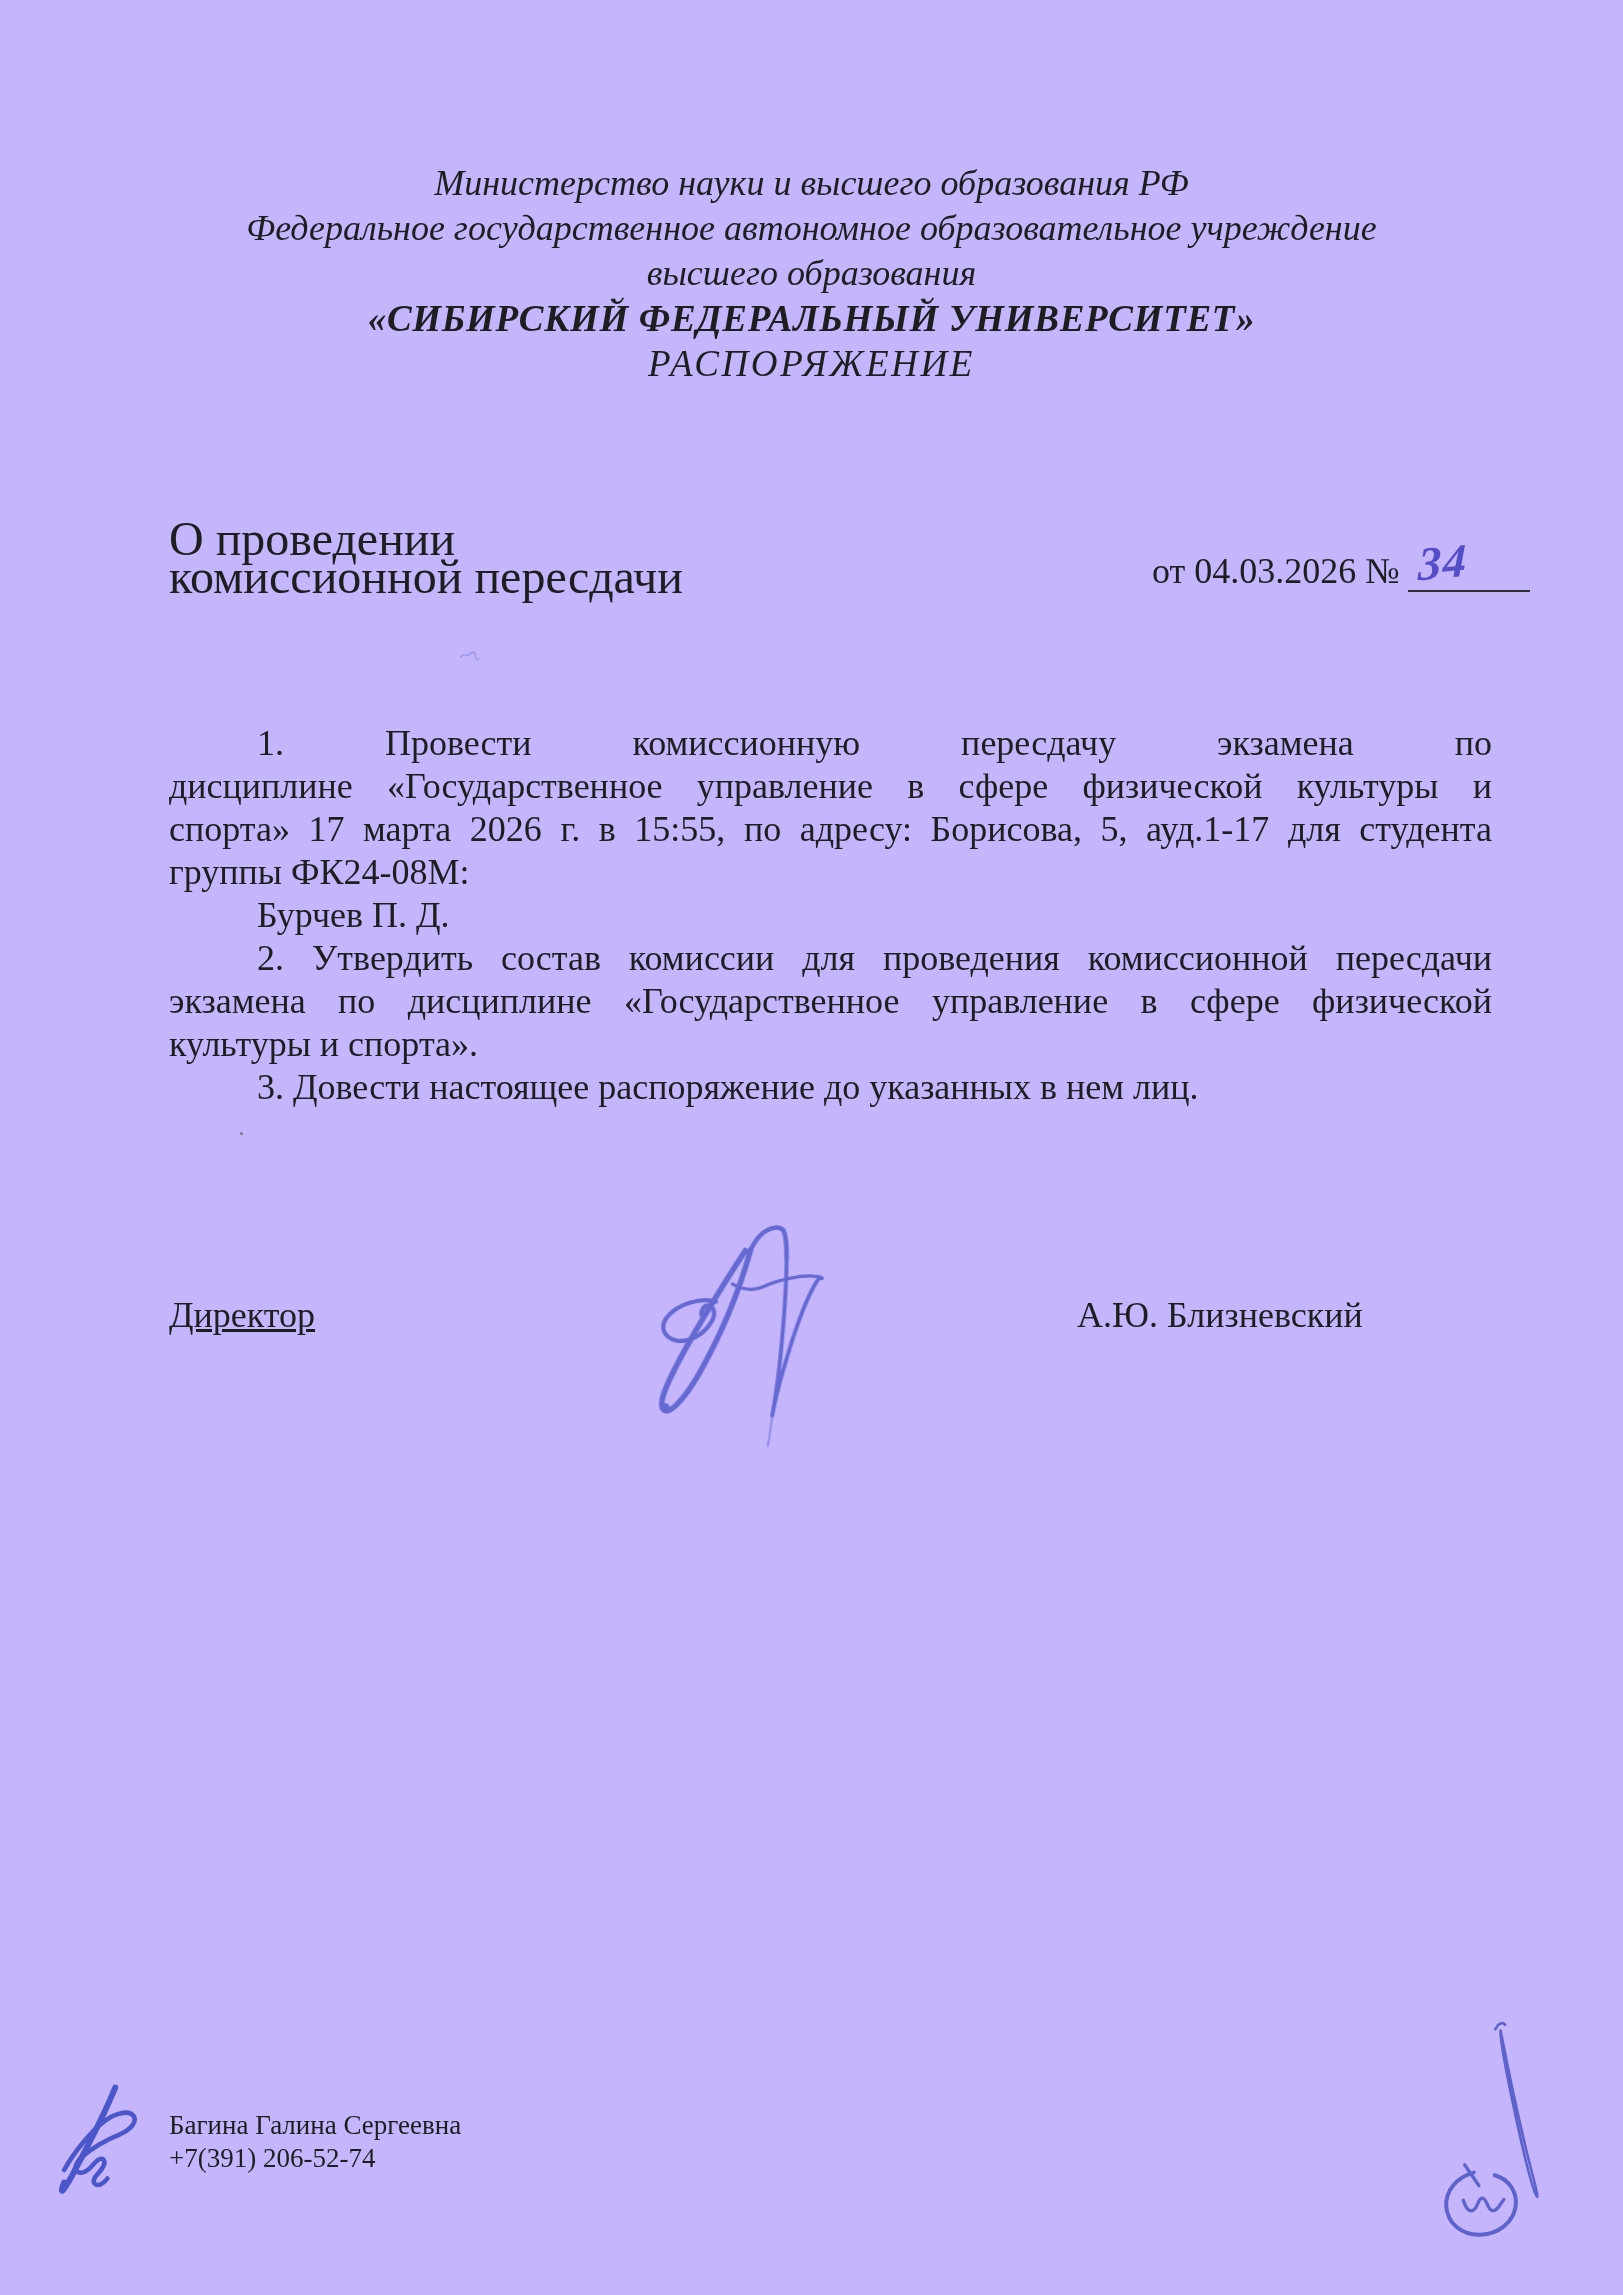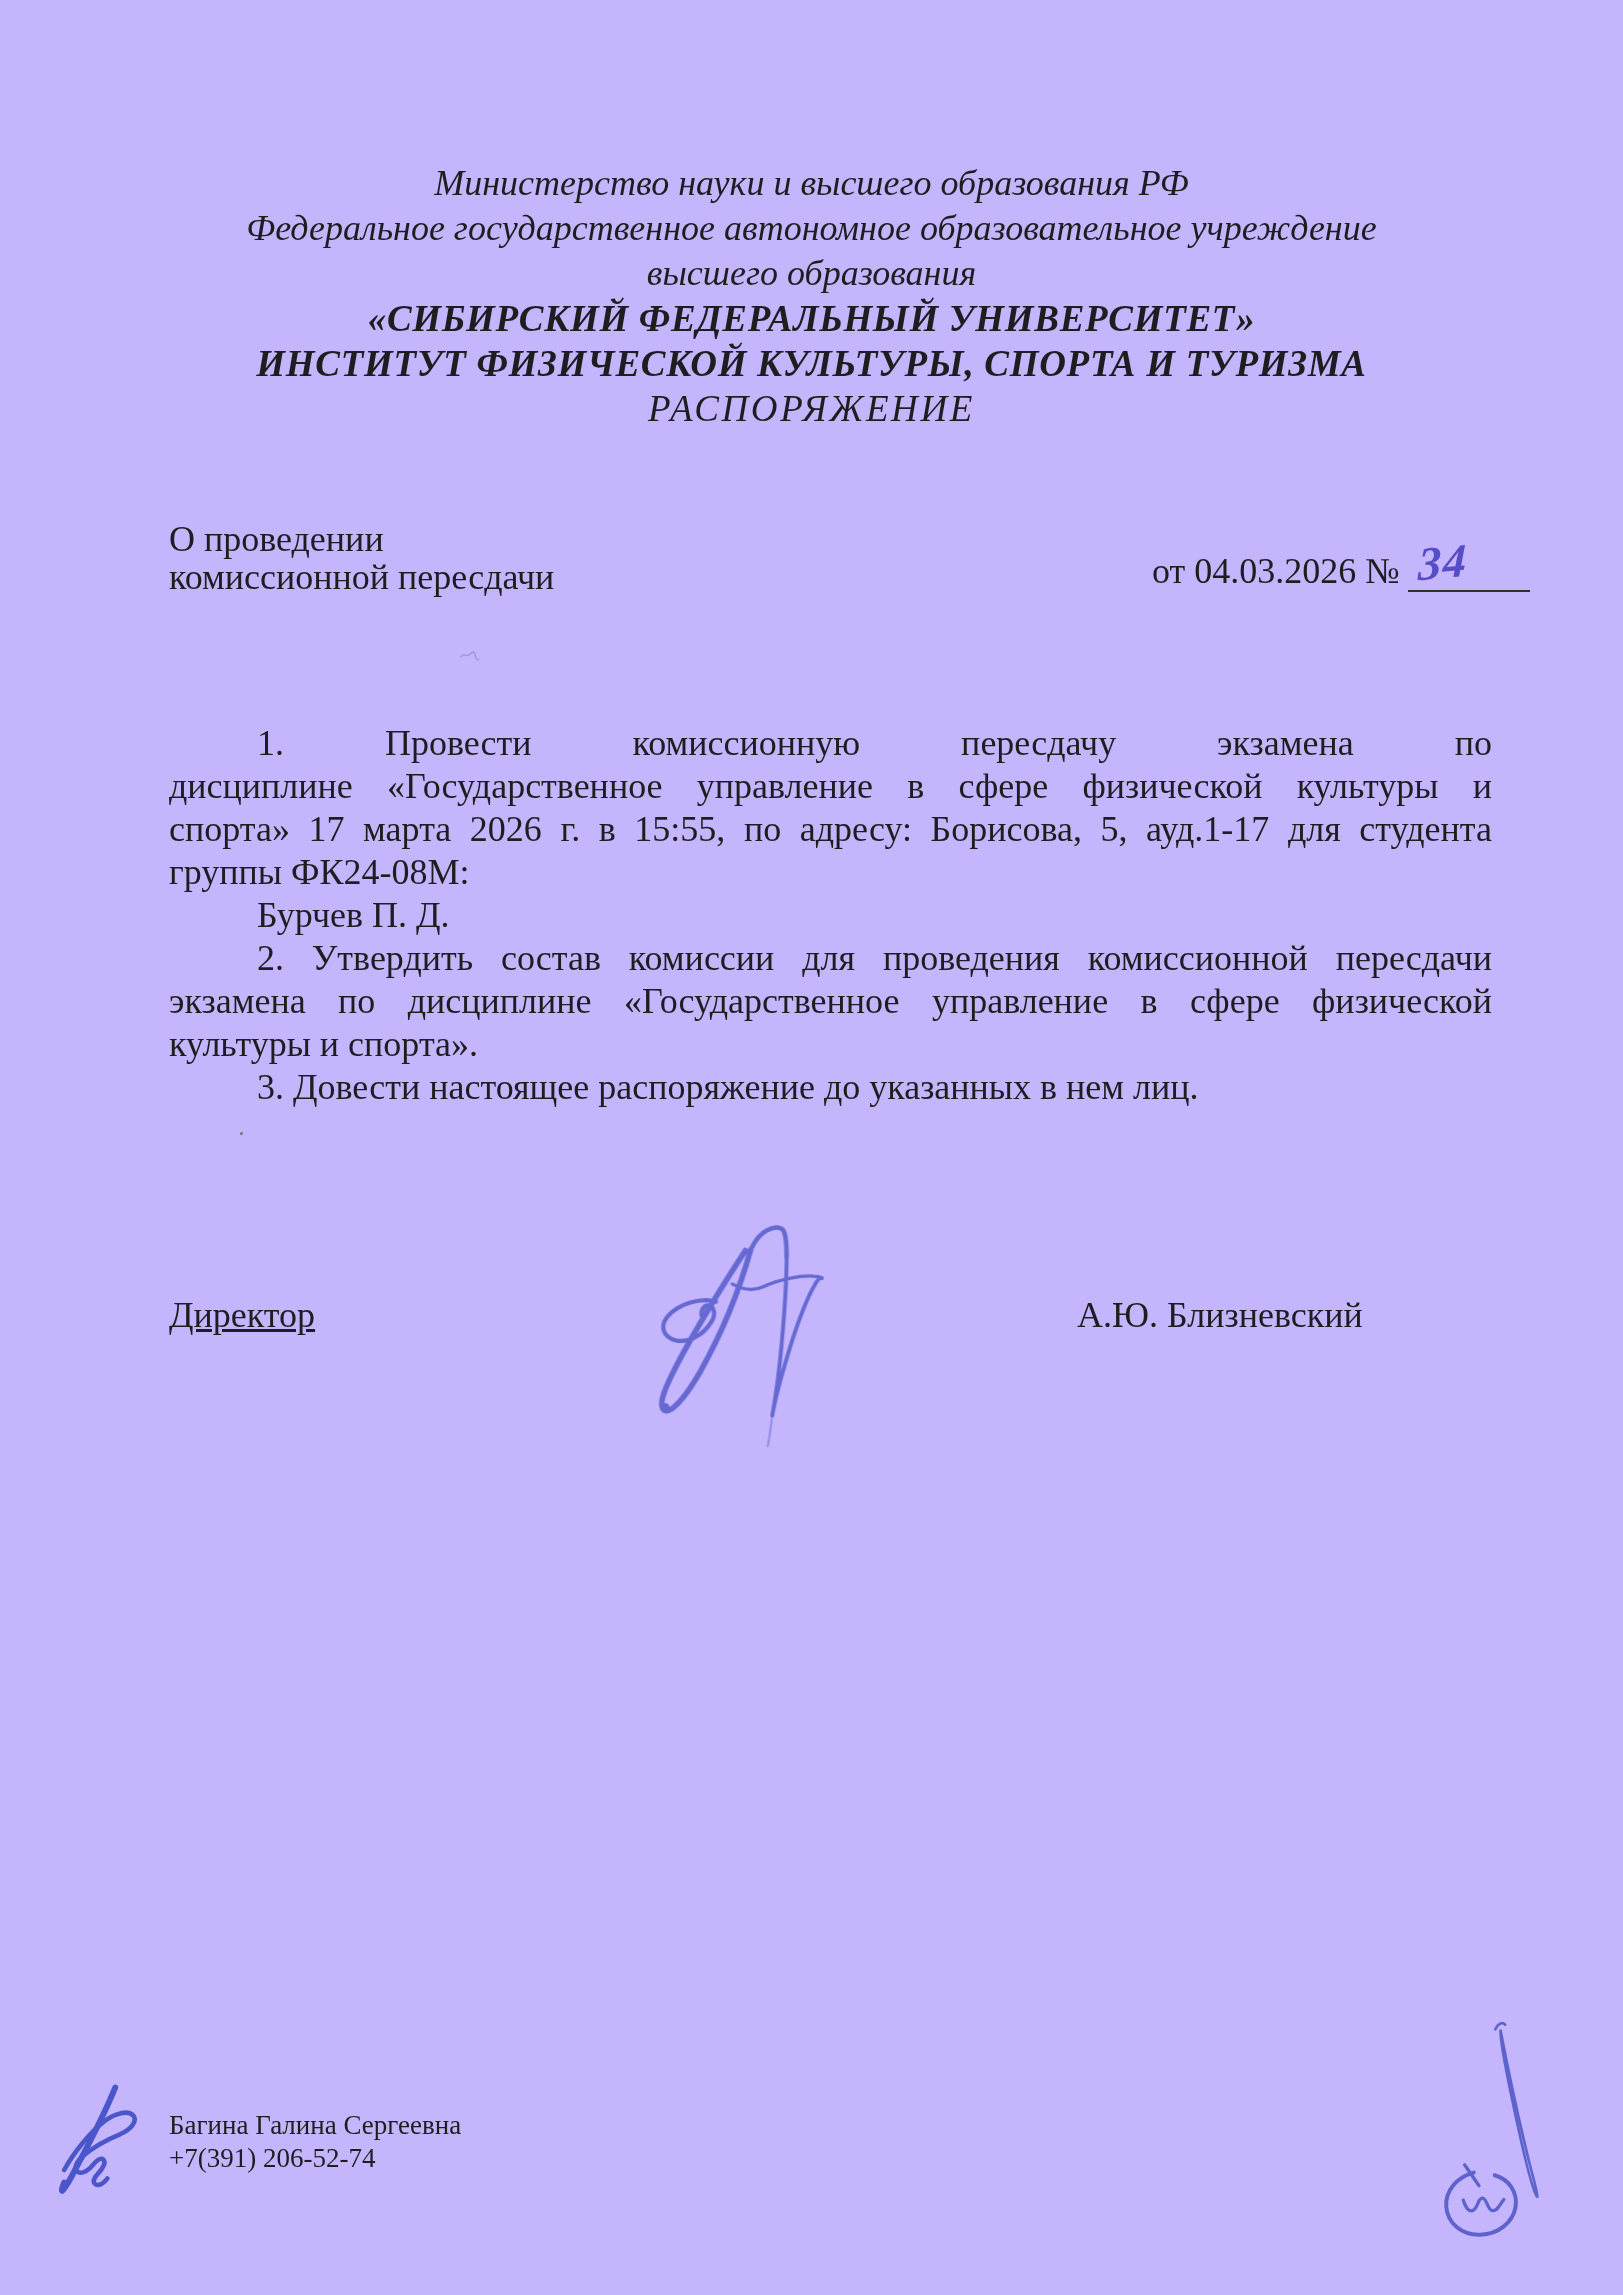--- a/index.html
+++ b/index.html
@@ -14,21 +14,21 @@
   .abs{position:absolute;}
   
   #header{
     left:0;top:161px;width:1623px;
     text-align:center;line-height:45px;font-style:italic;
   }
   .hline{font-size:36px;}
   .hline.bold{font-size:37px;font-weight:bold;letter-spacing:0.7px;}
   .hline.order{font-size:37px;letter-spacing:2.6px;text-align:center;}
   
-  #subject{left:169px;top:520px;width:589px;font-size:36px;line-height:38px;}
+  #subject{left:169px;top:520px;width:589px;font-size:48px;line-height:38px;}
   
   #dateline{left:1152px;top:550px;font-size:36px;line-height:43px;white-space:nowrap;}
   .blank{
     display:inline-block;width:122px;height:6.5px;
     border-bottom:2.6px solid #2e2e30;
     margin-left:7.9px;vertical-align:-9.2px;position:relative;
   }
   .hand-num{
     position:absolute;left:10.5px;top:-45px;
     font-size:47px;line-height:1;font-style:italic;font-weight:600;
@@ -56,21 +56,20 @@
 </head>
 <body>
 
 <div id="page">
 
   <div id="header" class="abs">
     <div class="hline">Министерство науки и высшего образования РФ</div>
     <div class="hline">Федеральное государственное автономное образовательное учреждение</div>
     <div class="hline">высшего образования</div>
     <div class="hline bold">«СИБИРСКИЙ ФЕДЕРАЛЬНЫЙ УНИВЕРСИТЕТ»</div>
-    <div class="hline bold">ИНСТИТУТ ФИЗИЧЕСКОЙ КУЛЬТУРЫ, СПОРТА И ТУРИЗМА</div>
     <div class="hline order">РАСПОРЯЖЕНИЕ</div>
   </div>
 
   <div id="subject" class="abs">
     <div>О проведении</div>
     <div>комиссионной пересдачи</div>
   </div>
 
   <div id="dateline" class="abs">
     <span>от 04.03.2026 №</span><span class="blank"><span class="hand-num">34</span></span>

